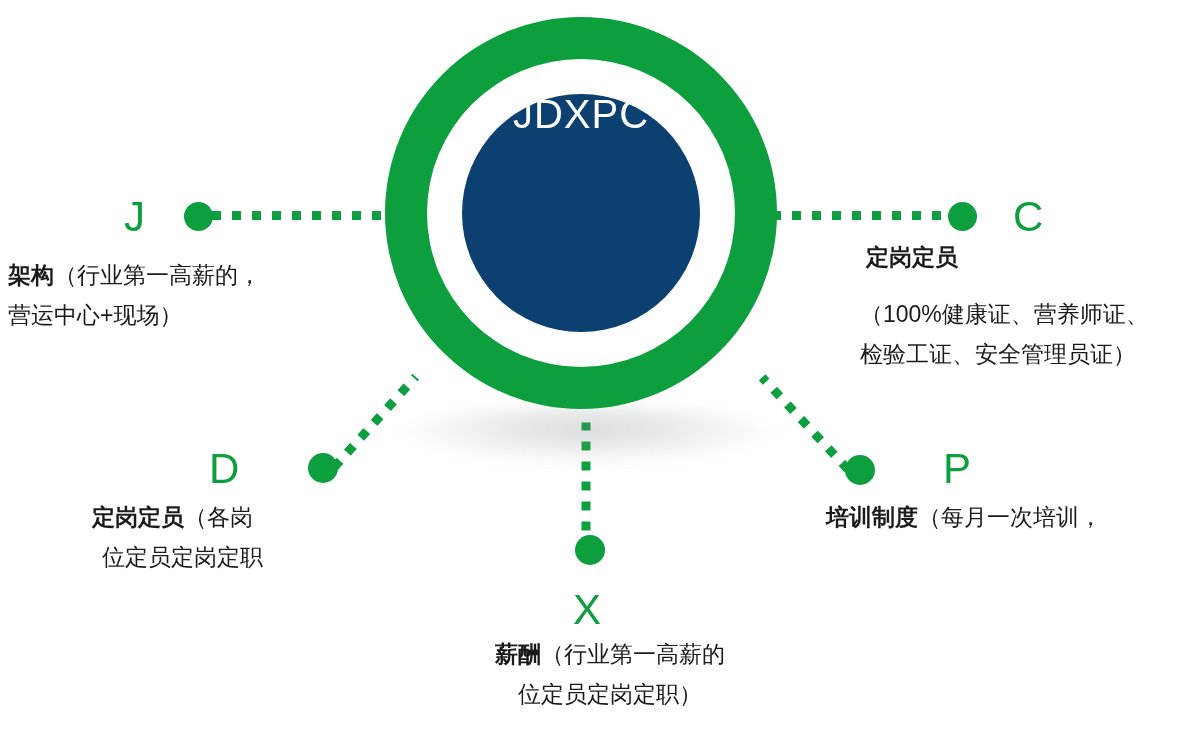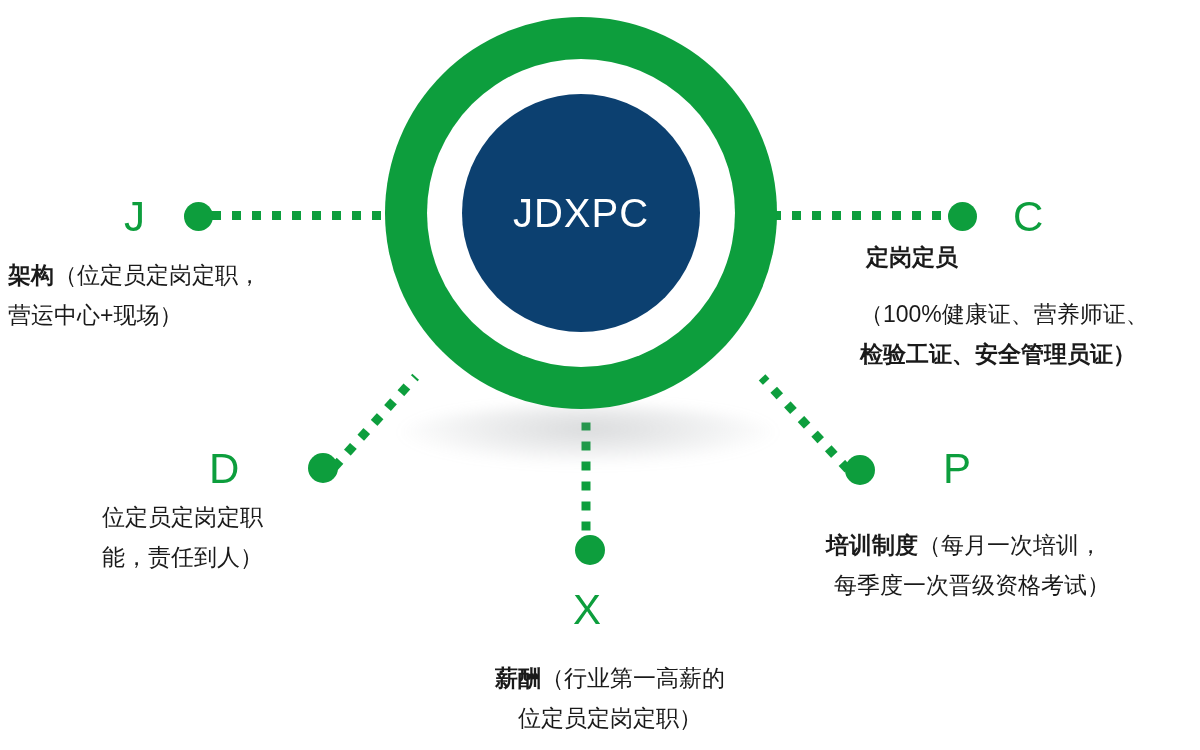--- a/index.html
+++ b/index.html
@@ -47,21 +47,21 @@
   }
   #core-circle {
     position: absolute;
     left: 462px;
     top: 94px;
     width: 238px;
     height: 238px;
     border-radius: 50%;
     background: var(--blue, #0c4070);
     display: flex;
-    align-items: center;
+    align-items: flex-start;
     justify-content: center;
   }
   #core-label {
     color: #ffffff;
     font-size: 40px;
     letter-spacing: 1px;
     font-weight: 400;
     line-height: 1;
     user-select: none;
   }
@@ -127,53 +127,54 @@
   <div id="outer-ring"></div>
   <div id="inner-white"></div>
   <div id="core-circle">
     <span id="core-label">JDXPC</span>
   </div>
 
   <div class="node-dot" style="left:184px; top:202px; width:29px; height:29px;"></div>
   <div class="node-letter" style="left:124px; top:196px;">J</div>
   <div class="node-text align-left" style="left:8px; top:255px; width:300px;">
     <div>
-      <span class="kw">架构</span><span>（位定员定岗定职，</span>
+      <span class="kw">架构</span><span>（行业第一高薪的，</span>
     </div>
     <div>营运中心+现场）</div>
   </div>
 
   <div class="node-dot" style="left:948px; top:202px; width:29px; height:29px;"></div>
   <div class="node-letter" style="left:1013px; top:196px;">C</div>
   <div class="node-text align-left" style="left:866px; top:237px; width:330px;">
     <div>
       <span class="kw">定岗定员</span>
     </div>
     <div style="margin-left:-6px;margin-top:17px;">（100%健康证、营养师证、</div>
-    <div style="margin-left:-6px;font-weight:bold;">检验工证、安全管理员证）</div>
+    <div style="margin-left:-6px;">检验工证、安全管理员证）</div>
   </div>
 
   <div class="node-dot" style="left:308px; top:453px; width:30px; height:30px;"></div>
   <div class="node-letter" style="left:209px; top:448px;">D</div>
   <div class="node-text align-left" style="left:92px; top:497px; width:250px;">
+    <div>
+      <span class="kw">定岗定员</span><span>（各岗</span>
+    </div>
     <div style="margin-left:10px;">位定员定岗定职</div>
-    <div style="margin-left:10px;">能，责任到人）</div>
   </div>
 
   <div class="node-dot" style="left:575px; top:535px; width:30px; height:30px;"></div>
   <div class="node-letter" style="left:573px; top:589px;">X</div>
-  <div class="node-text align-center" style="left:440px; top:634px; width:340px;margin-top:24px;">
+  <div class="node-text align-center" style="left:440px; top:634px; width:340px;">
     <div>
       <span class="kw">薪酬</span><span>（行业第一高薪的</span>
     </div>
     <div>位定员定岗定职）</div>
   </div>
 
   <div class="node-dot" style="left:845px; top:455px; width:30px; height:30px;"></div>
   <div class="node-letter" style="left:943px; top:448px;">P</div>
-  <div class="node-text align-left" style="left:826px; top:497px; width:370px;margin-top:28px;">
+  <div class="node-text align-left" style="left:826px; top:497px; width:370px;">
     <div>
       <span class="kw">培训制度</span><span>（每月一次培训，</span>
     </div>
-    <div style="margin-left:8px;">每季度一次晋级资格考试）</div>
   </div>
 
 </div>
 
 </body></html>

